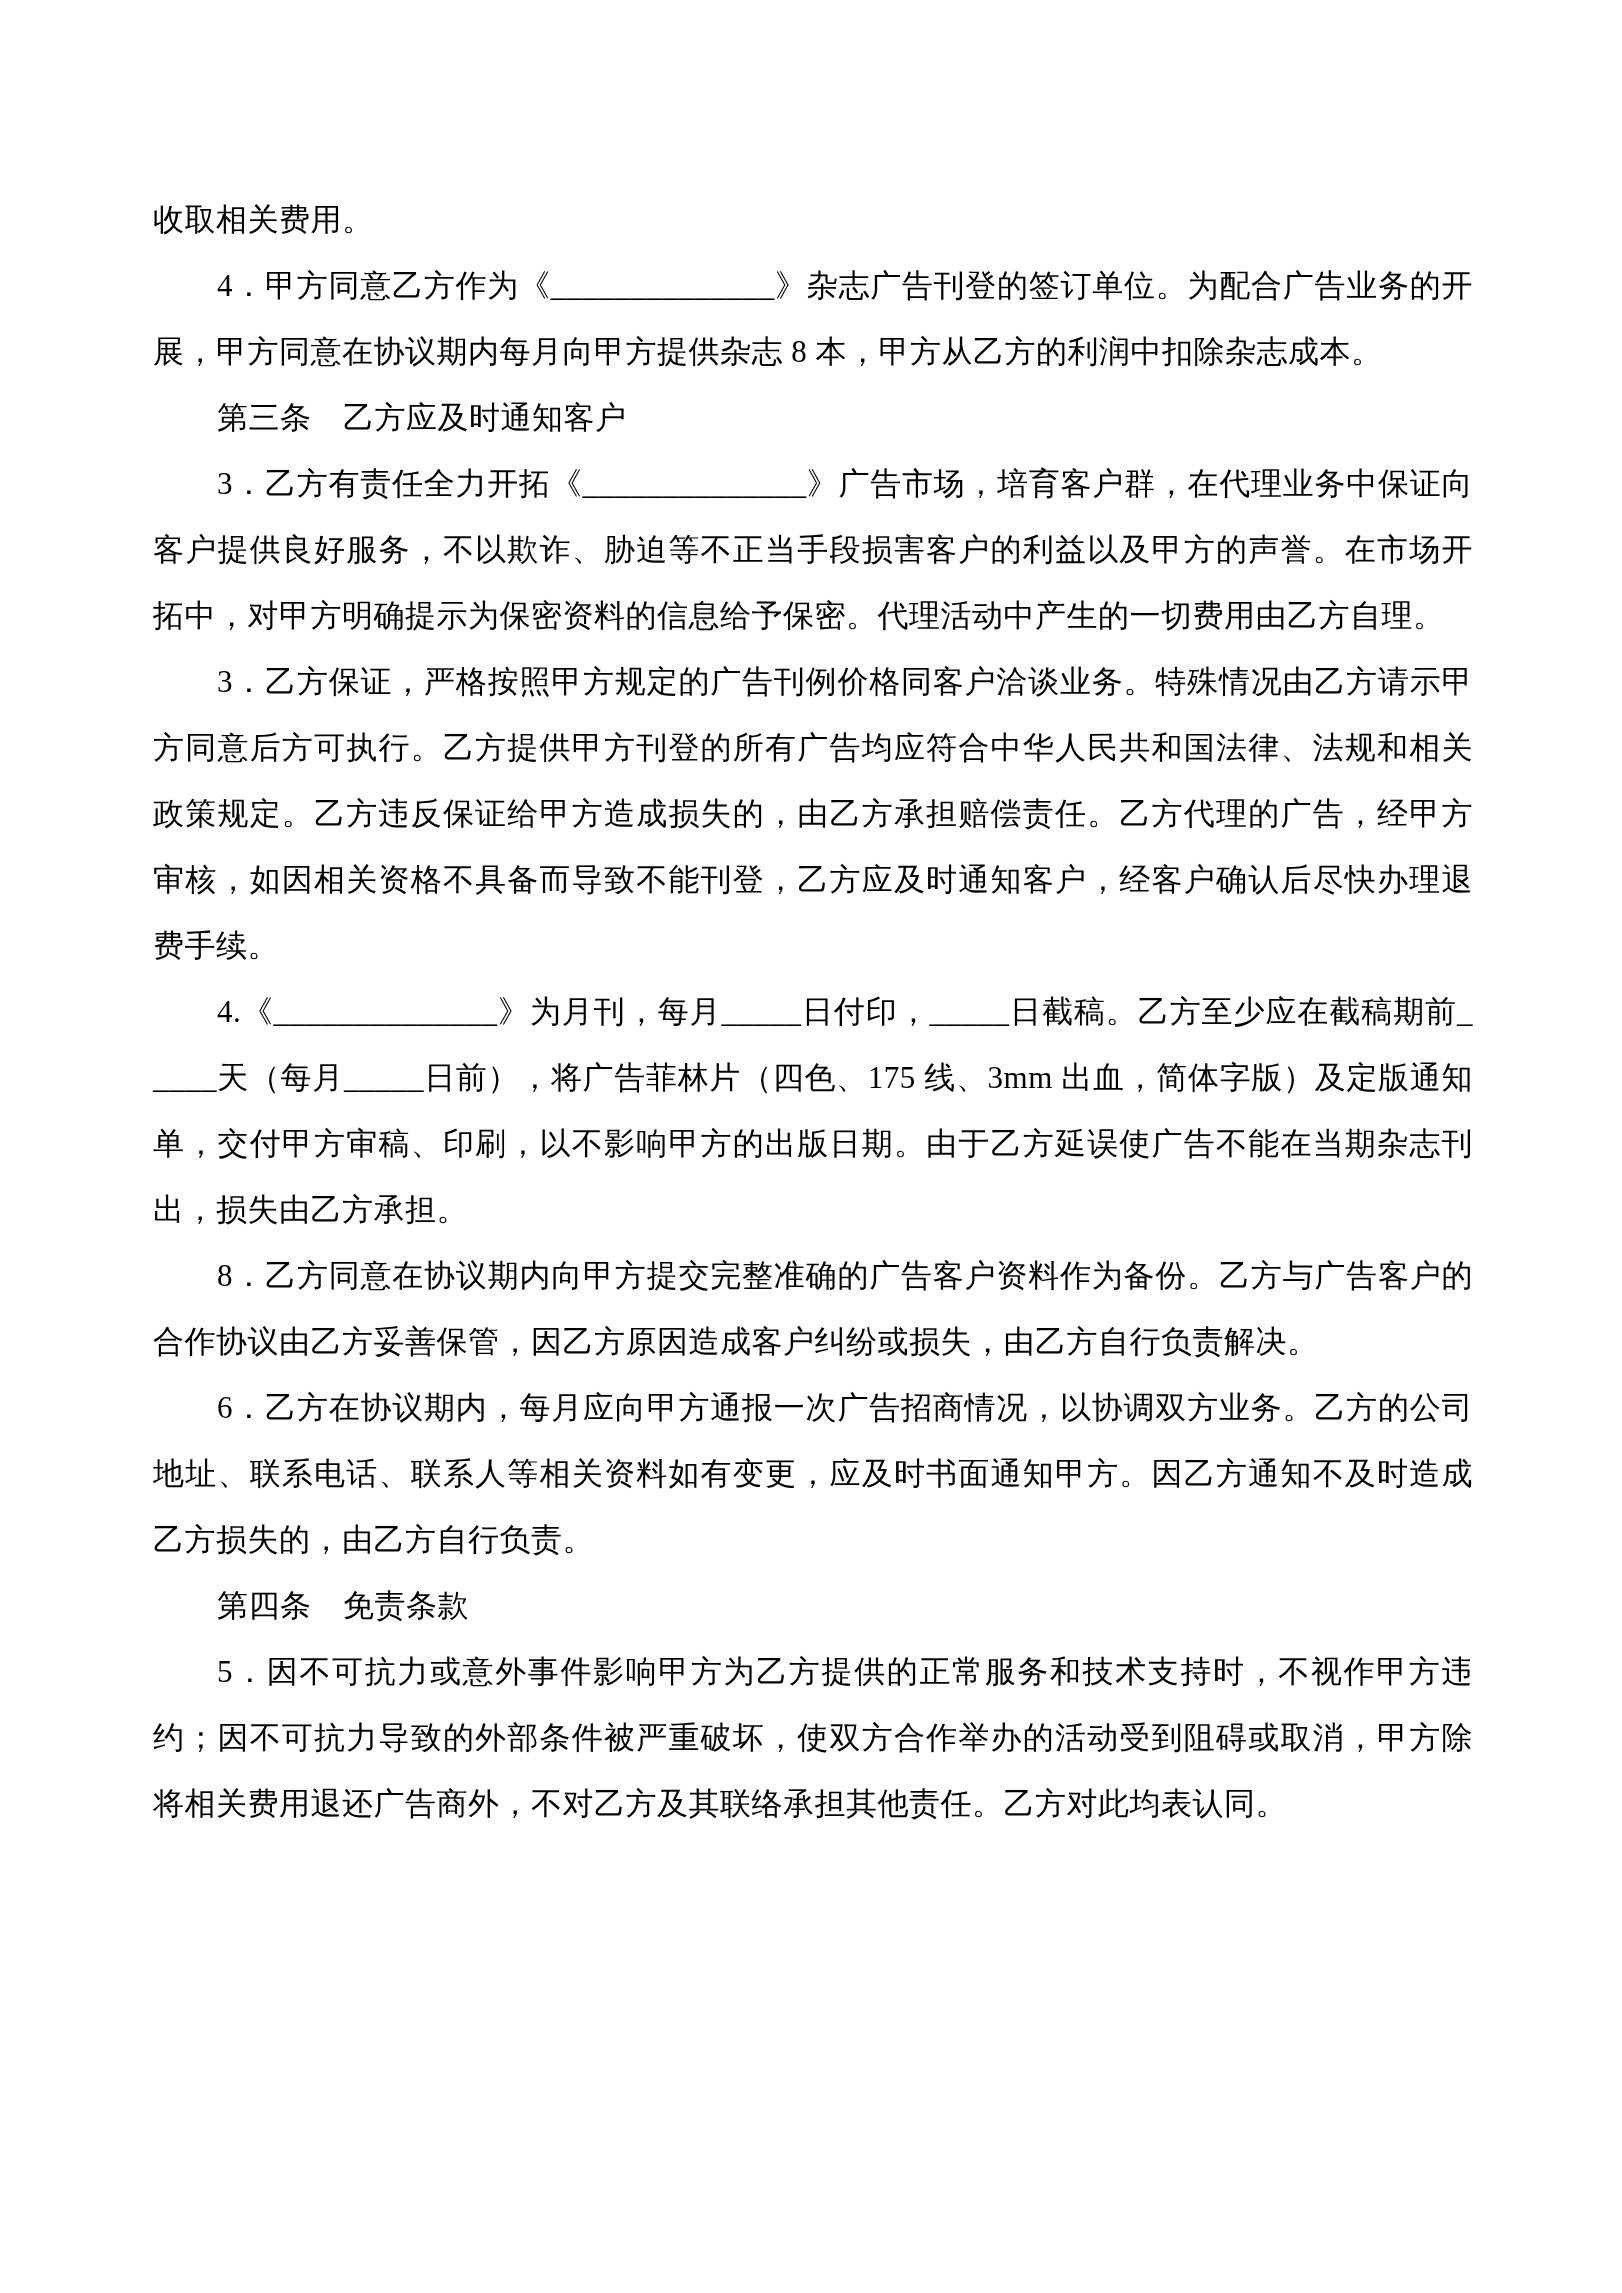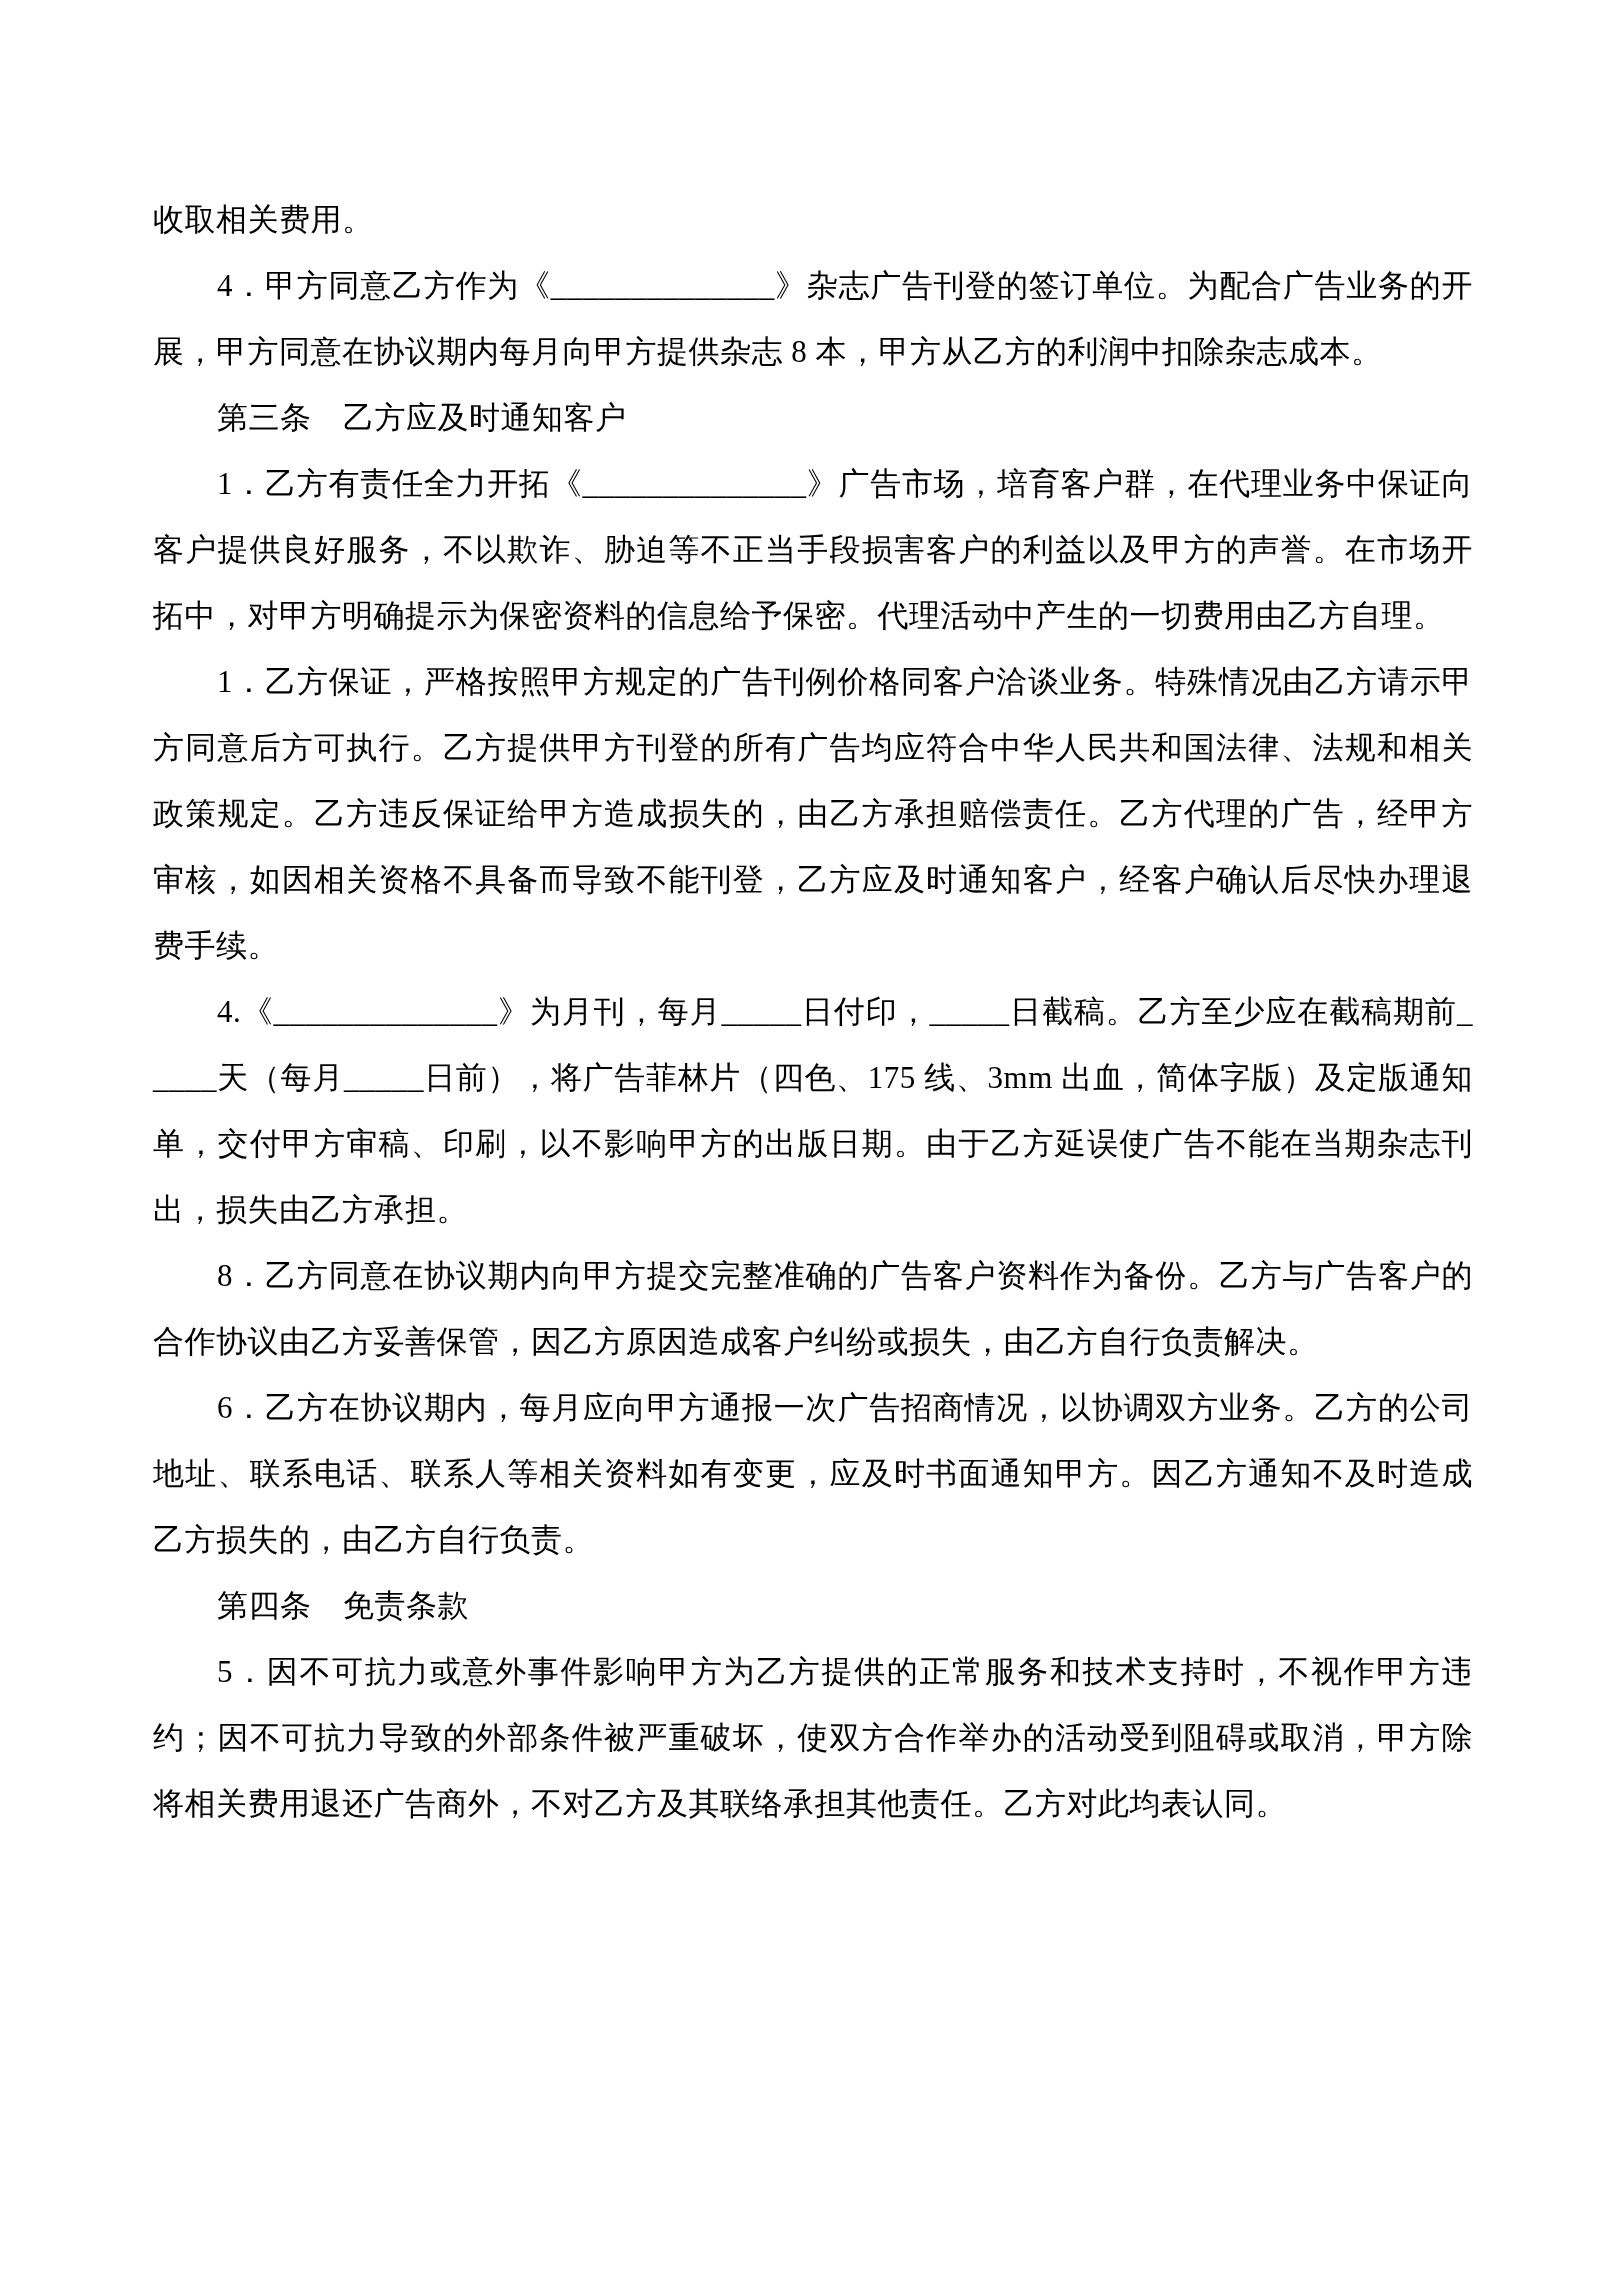--- a/index.html
+++ b/index.html
@@ -43,22 +43,22 @@
   }
 </style>
 </head>
 <body>
 
 <div class="page">
   <div class="content">
     <p class="line">收取相关费用。</p>
     <p class="line ind">4．甲方同意乙方作为《______________》杂志广告刊登的签订单位。为配合广告业务的开展，甲方同意在协议期内每月向甲方提供杂志 8 本，甲方从乙方的利润中扣除杂志成本。</p>
     <p class="line ind">第三条　乙方应及时通知客户</p>
-    <p class="line ind">1．乙方有责任全力开拓《______________》广告市场，培育客户群，在代理业务中保证向客户提供良好服务，不以欺诈、胁迫等不正当手段损害客户的利益以及甲方的声誉。在市场开拓中，对甲方明确提示为保密资料的信息给予保密。代理活动中产生的一切费用由乙方自理。</p>
-    <p class="line ind">1．乙方保证，严格按照甲方规定的广告刊例价格同客户洽谈业务。特殊情况由乙方请示甲方同意后方可执行。乙方提供甲方刊登的所有广告均应符合中华人民共和国法律、法规和相关政策规定。乙方违反保证给甲方造成损失的，由乙方承担赔偿责任。乙方代理的广告，经甲方审核，如因相关资格不具备而导致不能刊登，乙方应及时通知客户，经客户确认后尽快办理退费手续。</p>
+    <p class="line ind">3．乙方有责任全力开拓《______________》广告市场，培育客户群，在代理业务中保证向客户提供良好服务，不以欺诈、胁迫等不正当手段损害客户的利益以及甲方的声誉。在市场开拓中，对甲方明确提示为保密资料的信息给予保密。代理活动中产生的一切费用由乙方自理。</p>
+    <p class="line ind">3．乙方保证，严格按照甲方规定的广告刊例价格同客户洽谈业务。特殊情况由乙方请示甲方同意后方可执行。乙方提供甲方刊登的所有广告均应符合中华人民共和国法律、法规和相关政策规定。乙方违反保证给甲方造成损失的，由乙方承担赔偿责任。乙方代理的广告，经甲方审核，如因相关资格不具备而导致不能刊登，乙方应及时通知客户，经客户确认后尽快办理退费手续。</p>
     <p class="line ind">4.《______________》为月刊，每月_____日付印，_____日截稿。乙方至少应在截稿期前_____天（每月_____日前），将广告菲林片（四色、175 线、3mm 出血，简体字版）及定版通知单，交付甲方审稿、印刷，以不影响甲方的出版日期。由于乙方延误使广告不能在当期杂志刊出，损失由乙方承担。</p>
     <p class="line ind">8．乙方同意在协议期内向甲方提交完整准确的广告客户资料作为备份。乙方与广告客户的合作协议由乙方妥善保管，因乙方原因造成客户纠纷或损失，由乙方自行负责解决。</p>
     <p class="line ind">6．乙方在协议期内，每月应向甲方通报一次广告招商情况，以协调双方业务。乙方的公司地址、联系电话、联系人等相关资料如有变更，应及时书面通知甲方。因乙方通知不及时造成乙方损失的，由乙方自行负责。</p>
     <p class="line ind">第四条　免责条款</p>
     <p class="line ind">5．因不可抗力或意外事件影响甲方为乙方提供的正常服务和技术支持时，不视作甲方违约；因不可抗力导致的外部条件被严重破坏，使双方合作举办的活动受到阻碍或取消，甲方除将相关费用退还广告商外，不对乙方及其联络承担其他责任。乙方对此均表认同。</p>
   </div>
 </div>
 
 
 </body></html>

